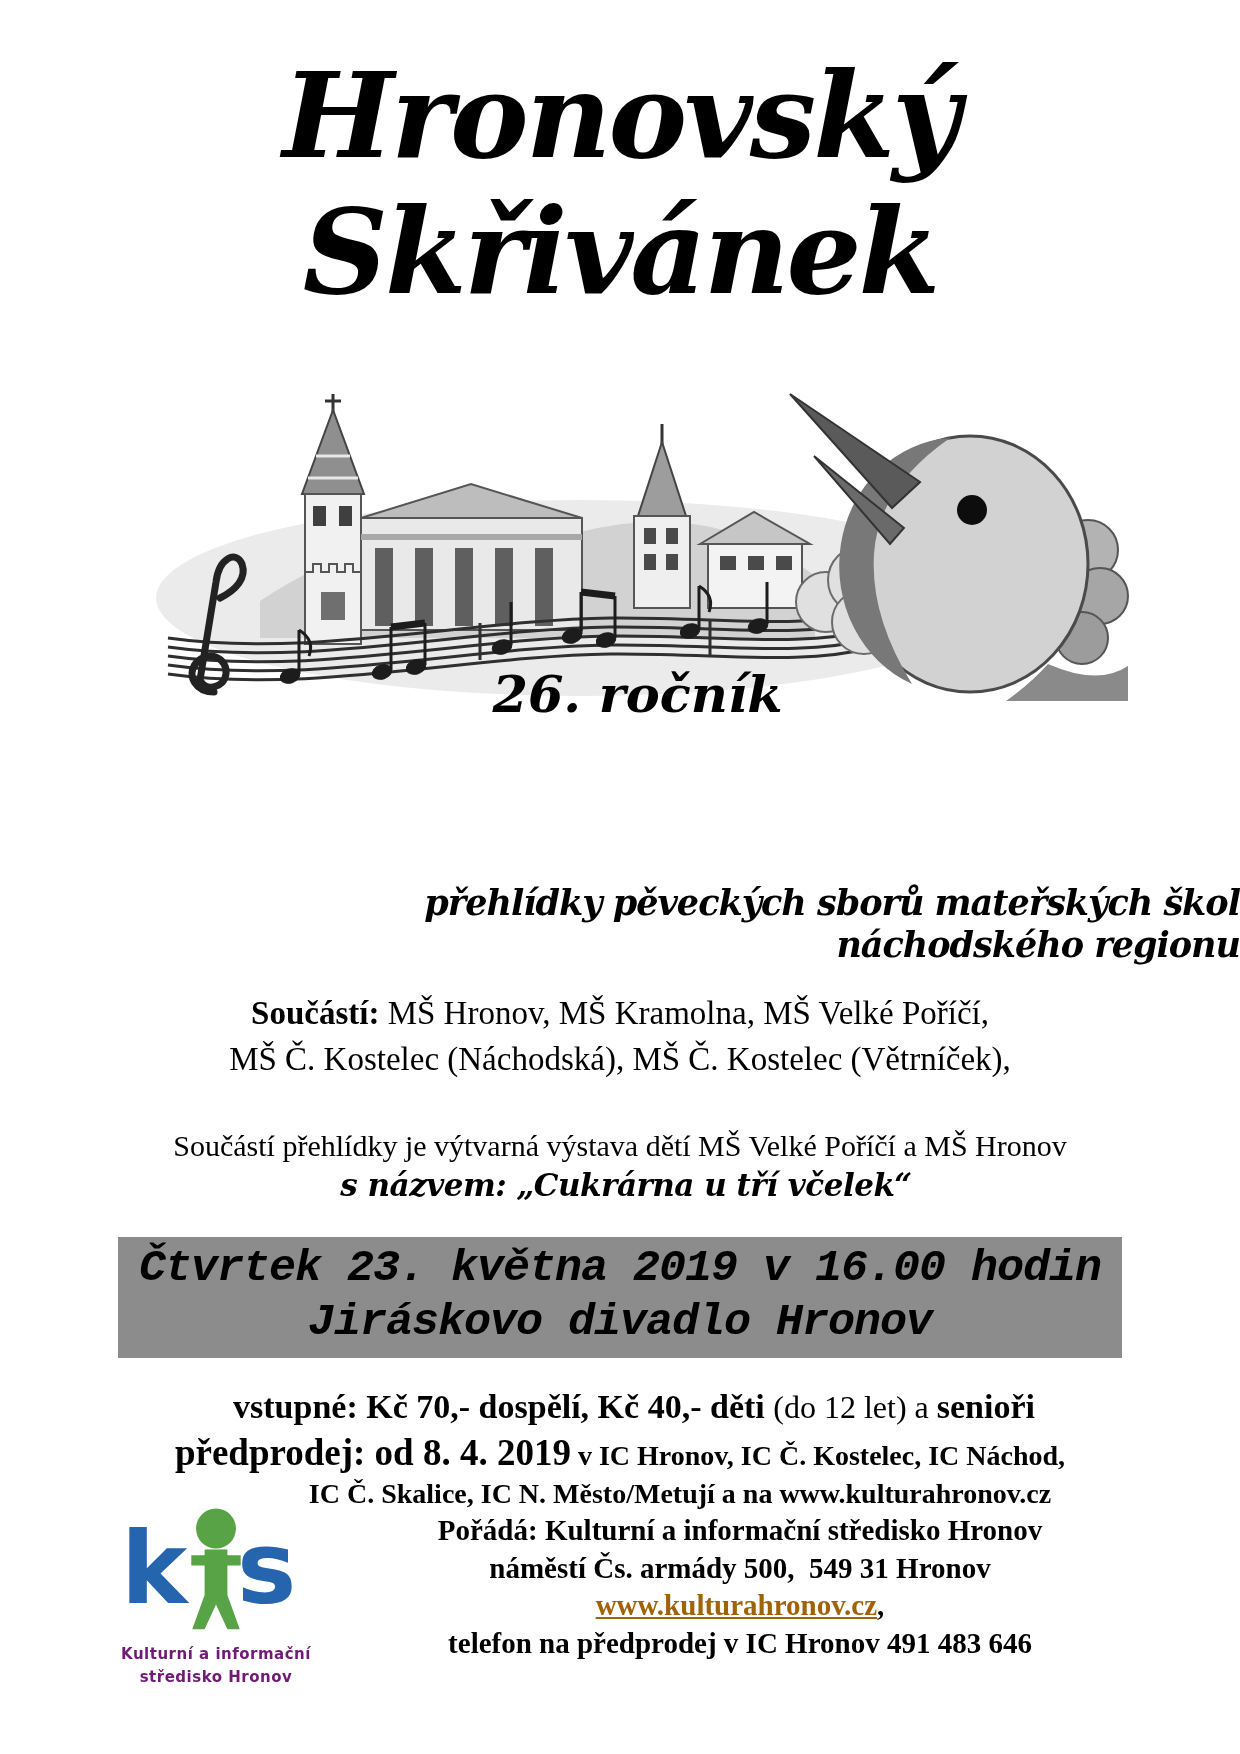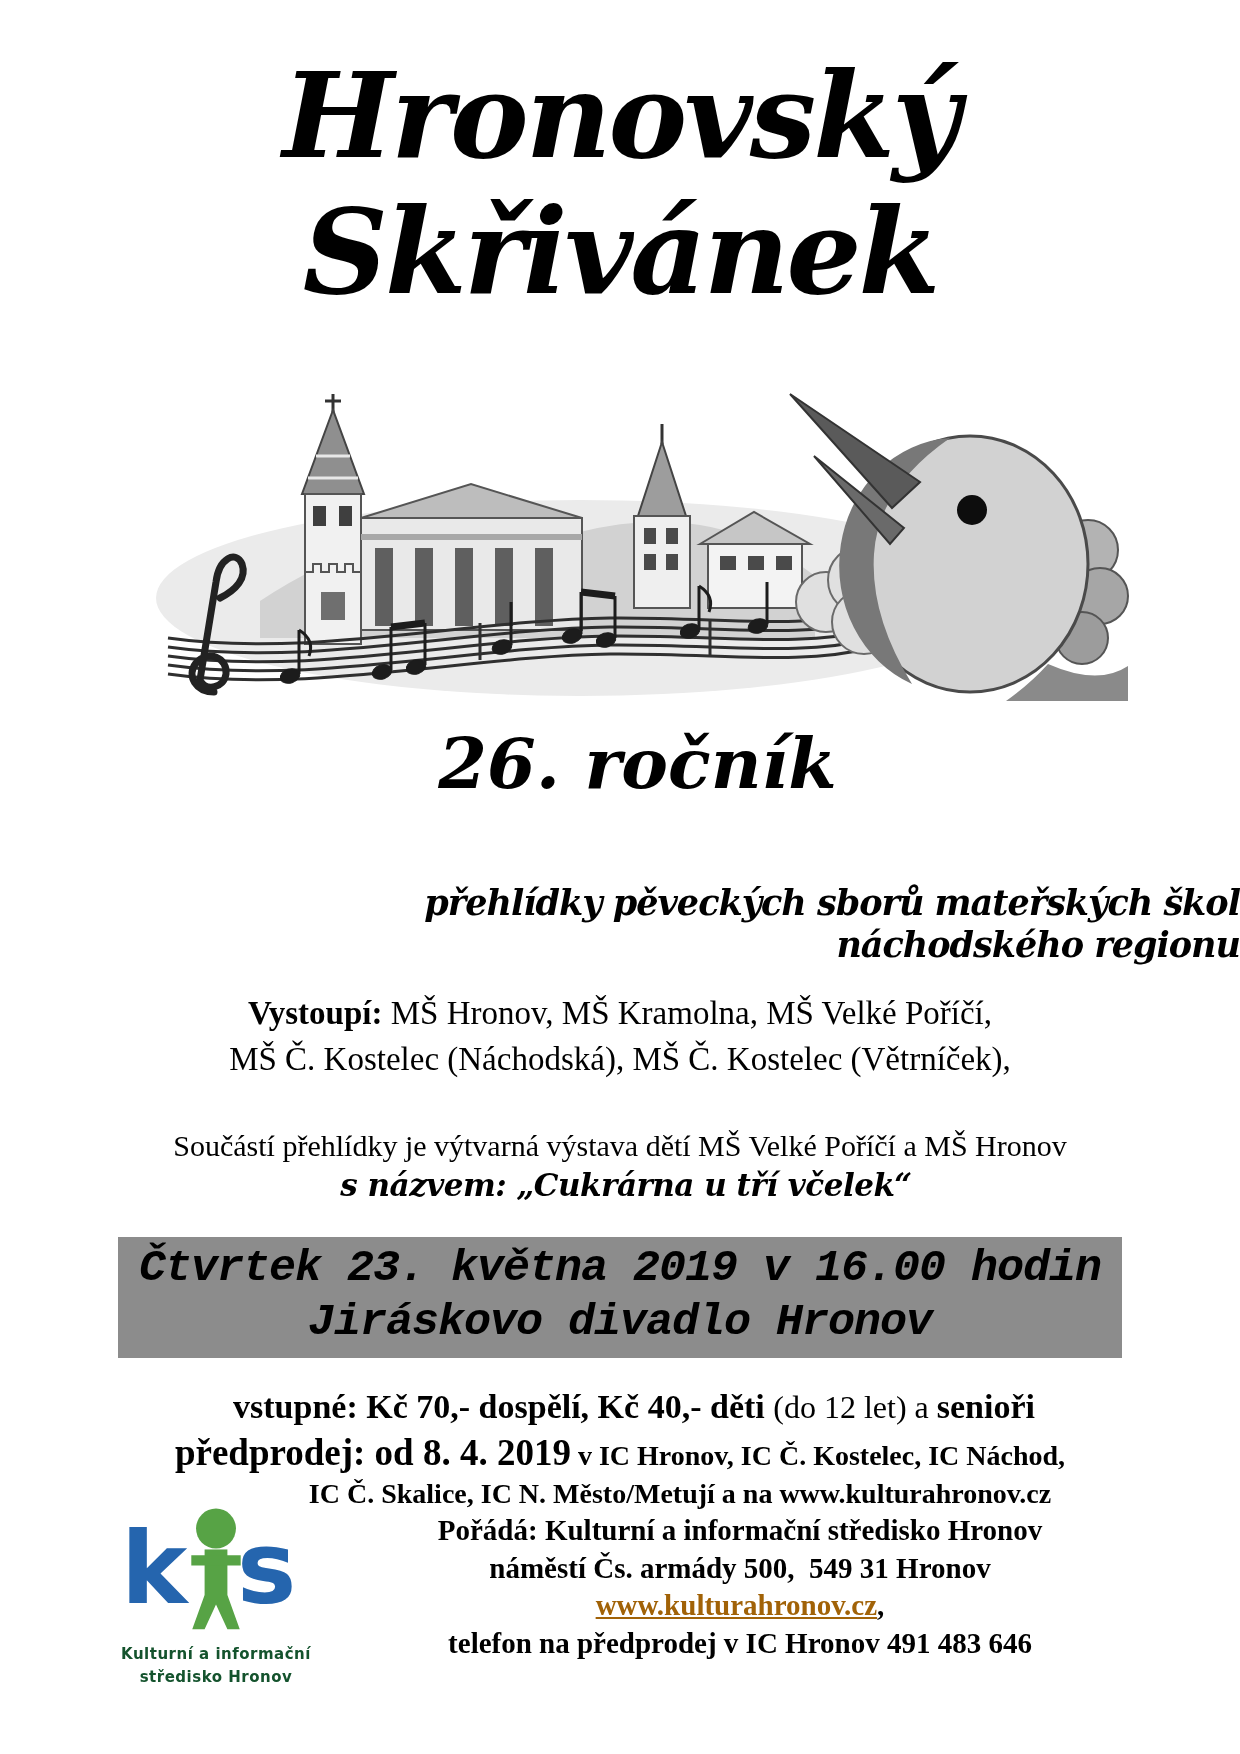--- a/index.html
+++ b/index.html
@@ -14,23 +14,23 @@
     position:absolute; top:48px; left:0; width:100%;
     font-family:"DejaVu Serif","Liberation Serif",serif;
     font-weight:bold; font-style:italic;
     font-size:118px; line-height:1.15; letter-spacing:-3px;
     text-align:center;
   }
 
   .illustration { position:absolute; top:386px; left:150px; width:980px; height:315px; }
 
   .edition {
-    position:absolute; top:722px; left:0; width:100%; text-align:center;
-    font-family:"DejaVu Serif","Liberation Serif",serif;
-    font-weight:bold; font-style:italic; font-size:70px;padding-left:35px;
+    position:absolute; top:664px; left:0; width:100%; text-align:center;
+    font-family:"DejaVu Serif","Liberation Serif",serif;
+    font-weight:bold; font-style:italic; font-size:51px;padding-left:35px;
   }
 
   .subtitle {
     position:absolute; top:882px; left:0; width:100%; text-align:right;
     font-family:"DejaVu Serif","Liberation Serif",serif;
     font-weight:bold; font-style:italic; font-size:35px; line-height:1.2; letter-spacing:-1px;
   }
 
   .performers {
     position:absolute; top:990px; left:0; width:100%; text-align:center;
@@ -57,21 +57,21 @@
   .pricing .pr { font-weight:normal; font-size:32px; }
 
   .presale { position:absolute; top:1430px; left:0; width:100%; text-align:center; line-height:1.25; }
   .presale .lead { font-weight:bold; font-size:37px; }
   .presale .rest { font-weight:bold; font-size:28px; }
   .presale .line2 { font-weight:bold; font-size:28px; padding-left:120px; }
 
   .logo { position:absolute; top:1496px; left:118px; width:196px; text-align:center; }
   .logo-caption {
     font-family:"DejaVu Sans","Liberation Sans",sans-serif;
-    font-weight:bold; font-size:15px; line-height:1.5; color:#14532d; letter-spacing:0.5px;
+    font-weight:bold; font-size:15px; line-height:1.5; color:#701a75; letter-spacing:0.5px;
   }
 
   .organizer {
     position:absolute; top:1512px; left:370px; width:740px; text-align:center;
     font-weight:bold; font-size:29px; line-height:1.3;
   }
   .site-link { color:#a16207; text-decoration:underline; font-weight:bold; }
 </style>
 </head>
 <body>
@@ -188,21 +188,21 @@
   </div>
 
   <div class="edition">26. ročník</div>
 
   <div class="subtitle">
     <div>přehlídky pěveckých sborů mateřských škol</div>
     <div>náchodského regionu</div>
   </div>
 
   <div class="performers">
-    <div><b>Vystoupí:</b><span> MŠ Hronov, MŠ Kramolna, MŠ Velké Poříčí,</span></div>
+    <div><b>Součástí:</b><span> MŠ Hronov, MŠ Kramolna, MŠ Velké Poříčí,</span></div>
     <div>MŠ Č. Kostelec (Náchodská), MŠ Č. Kostelec (Větrníček),</div>
   </div>
 
   <div class="exhibition">
     <div class="ex1">Součástí přehlídky je výtvarná výstava dětí MŠ Velké Poříčí a MŠ Hronov</div>
     <div class="ex2">s názvem: „Cukrárna u tří včelek“</div>
   </div>
 
   <div class="banner">
     <div>Čtvrtek 23. května 2019 v 16.00 hodin</div>

